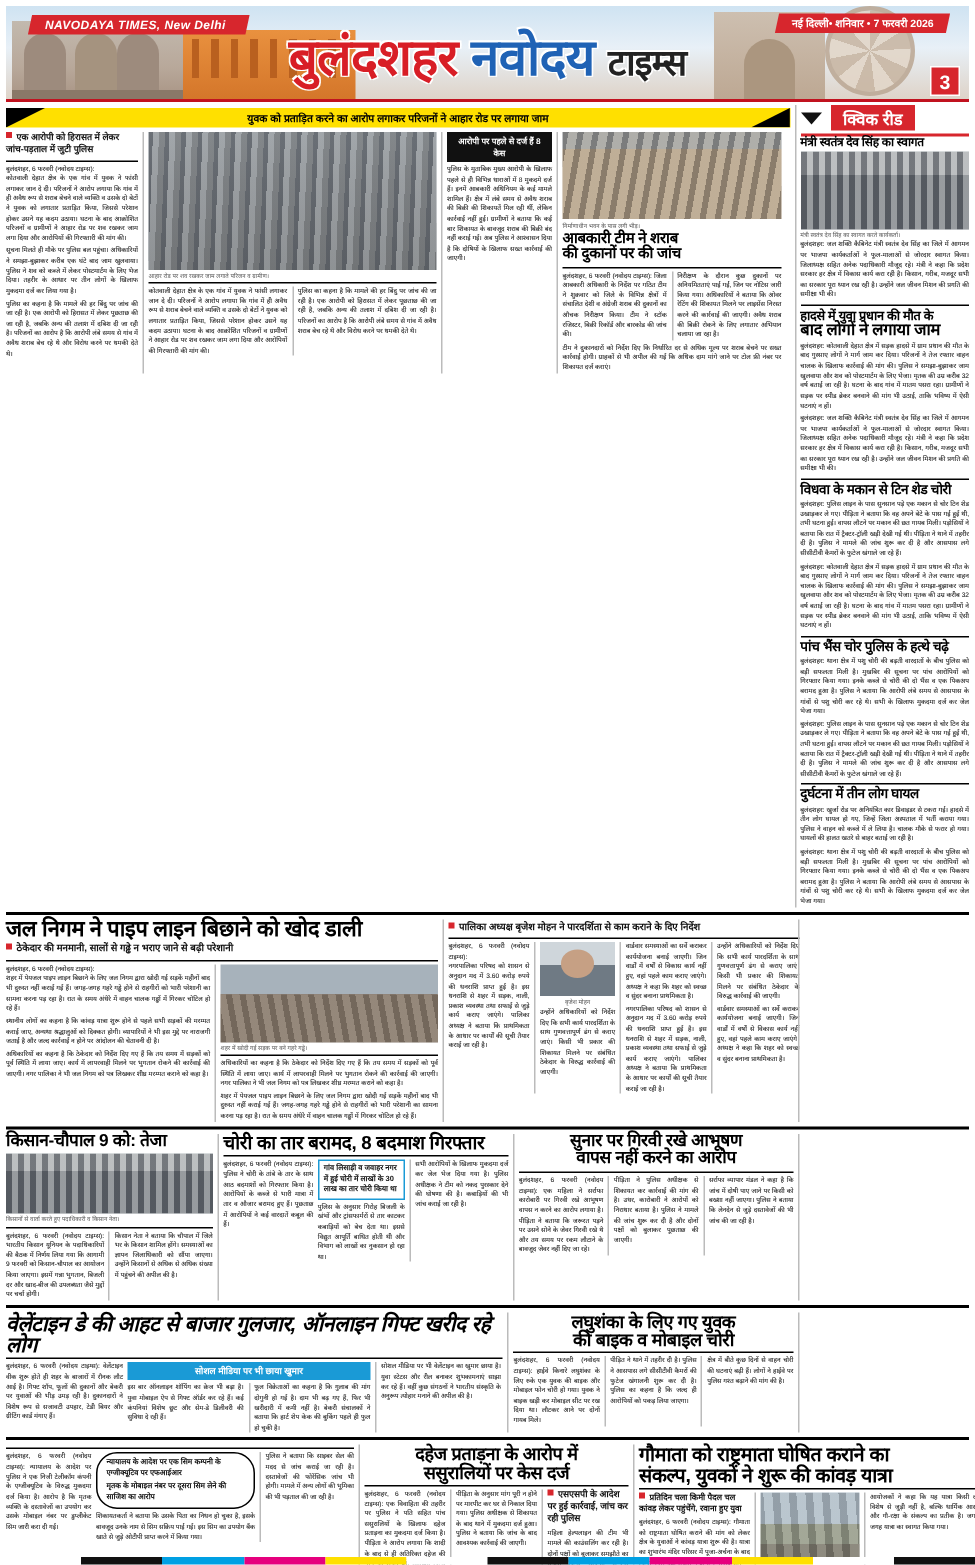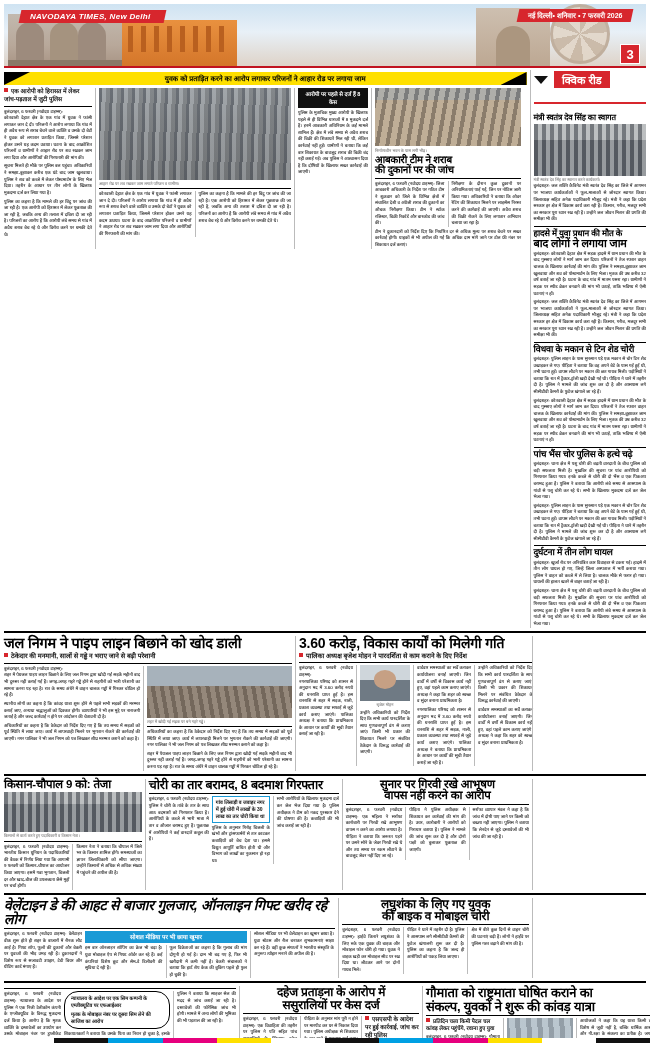--- a/index.html
+++ b/index.html
@@ -75,39 +75,44 @@
   .yellowband:before{left:0;clip-path:polygon(0 0,100% 0,0 100%);}
   .yellowband:after{right:0;clip-path:polygon(100% 0,100% 100%,0 100%);}
 
   .bluebar{background:#1a9ad6;color:#fff;font-weight:bold;font-size:6px;text-align:center;padding:2px 0;}
   .blackbar{background:#111;color:#fff;font-weight:bold;font-size:5.5px;text-align:center;padding:2px 4px;}
   .redbadge{background:#d7262d;color:#fff;font-weight:bold;font-size:11px;padding:1px 8px;display:inline-block;}
 
   .boxnote{border:1px solid #000;padding:2px 3px;font-size:5px;line-height:1.35;font-weight:bold;}
   .ovalnote{border:1px solid #000;border-radius:14px;padding:3px 6px;font-size:5px;line-height:1.4;font-weight:bold;}
 
-  .qr-head{border-bottom:2px solid #d7262d;padding-bottom:14px;margin-bottom:10px;}
+  .qr-head{border-bottom:2px solid #d7262d;padding-bottom:1px;margin-bottom:0;}
   .arrow-blk{width:0;height:0;border-left:7px solid transparent;border-right:7px solid transparent;border-top:8px solid #111;display:inline-block;vertical-align:middle;margin-right:2px;}
   .footer-bars{position:absolute;left:0;right:0;bottom:0;height:9px;display:flex;}
   .footer-bars i{flex:1;}
 </style>
 </head>
 <body>
 
 <div class="page">
 
   <div class="masthead">
     <div class="mh-photo">
       <div class="mh-left-bldg"></div>
       <div class="mh-orange"></div>
       <div class="mh-right-bldg"></div>
       <div class="mh-wheel"></div>
     </div>
     <div class="mh-flag"><span>NAVODAYA TIMES, New Delhi</span></div>
     <div class="mh-date"><span>नई दिल्ली• शनिवार • 7 फरवरी 2026</span></div>
+    <div class="mh-title">
+      <span class="mh-t1">बुलंदशहर</span>
+      <span class="mh-t2">नवोदय</span>
+      <span class="mh-t3">टाइम्स</span>
+    </div>
     <div class="mh-pageno">3</div>
   </div>
 
   <div style="display:flex;gap:3px;">
 
     <div style="width:525px;">
 
 
       <div class="yellowband" style="margin:2px 0 3px;">
         <span>युवक को प्रताड़ित करने का आरोप लगाकर परिजनों ने आहार रोड पर लगाया जाम</span>
@@ -205,21 +210,20 @@
             <div class="photo street" style="height:52px;"></div>
             <div class="cap">शहर में खोदी गई सड़क पर बने गहरे गड्ढे।</div>
             <div class="rule" style="margin:2px 0;"></div>
             <div class="body-txt">अधिकारियों का कहना है कि ठेकेदार को निर्देश दिए गए हैं कि तय समय में सड़कों को पूर्व स्थिति में लाया जाए। कार्य में लापरवाही मिलने पर भुगतान रोकने की कार्रवाई की जाएगी। नगर पालिका ने भी जल निगम को पत्र लिखकर शीघ्र मरम्मत कराने को कहा है।</div>
             <div class="body-txt" style="margin-top:2px;">शहर में पेयजल पाइप लाइन बिछाने के लिए जल निगम द्वारा खोदी गई सड़कें महीनों बाद भी दुरुस्त नहीं कराई गई हैं। जगह-जगह गहरे गड्ढे होने से राहगीरों को भारी परेशानी का सामना करना पड़ रहा है। रात के समय अंधेरे में वाहन चालक गड्ढों में गिरकर चोटिल हो रहे हैं।</div>
           </div>
         </div>
       </div>
 
       <div class="vline" style="width:234px;padding-left:3px;">
-        <div class="hl" style="font-size:14px;">3.60 करोड़, विकास कार्यों को मिलेगी गति</div>
         <div class="bullet" style="font-size:6.5px;margin:2px 0;"><span class="sq"></span><span>पालिका अध्यक्ष बृजेश मोहन ने पारदर्शिता से काम कराने के दिए निर्देश</span></div>
         <div class="rule" style="margin-bottom:2px;"></div>
         <div style="display:flex;gap:3px;">
           <div style="width:56px;">
             <div class="body-txt">बुलंदशहर, 6 फरवरी (नवोदय टाइम्स):</div>
             <div class="body-txt">नगरपालिका परिषद को शासन से अनुदान मद में 3.60 करोड़ रुपये की धनराशि प्राप्त हुई है। इस धनराशि से शहर में सड़क, नाली, प्रकाश व्यवस्था तथा सफाई से जुड़े कार्य कराए जाएंगे। पालिका अध्यक्ष ने बताया कि प्राथमिकता के आधार पर कार्यों की सूची तैयार कराई जा रही है।</div>
           </div>
           <div class="vline" style="width:52px;padding-left:3px;">
             <div class="photo portrait" style="height:36px;"></div>
             <div class="cap" style="text-align:center;">बृजेश मोहन</div>

